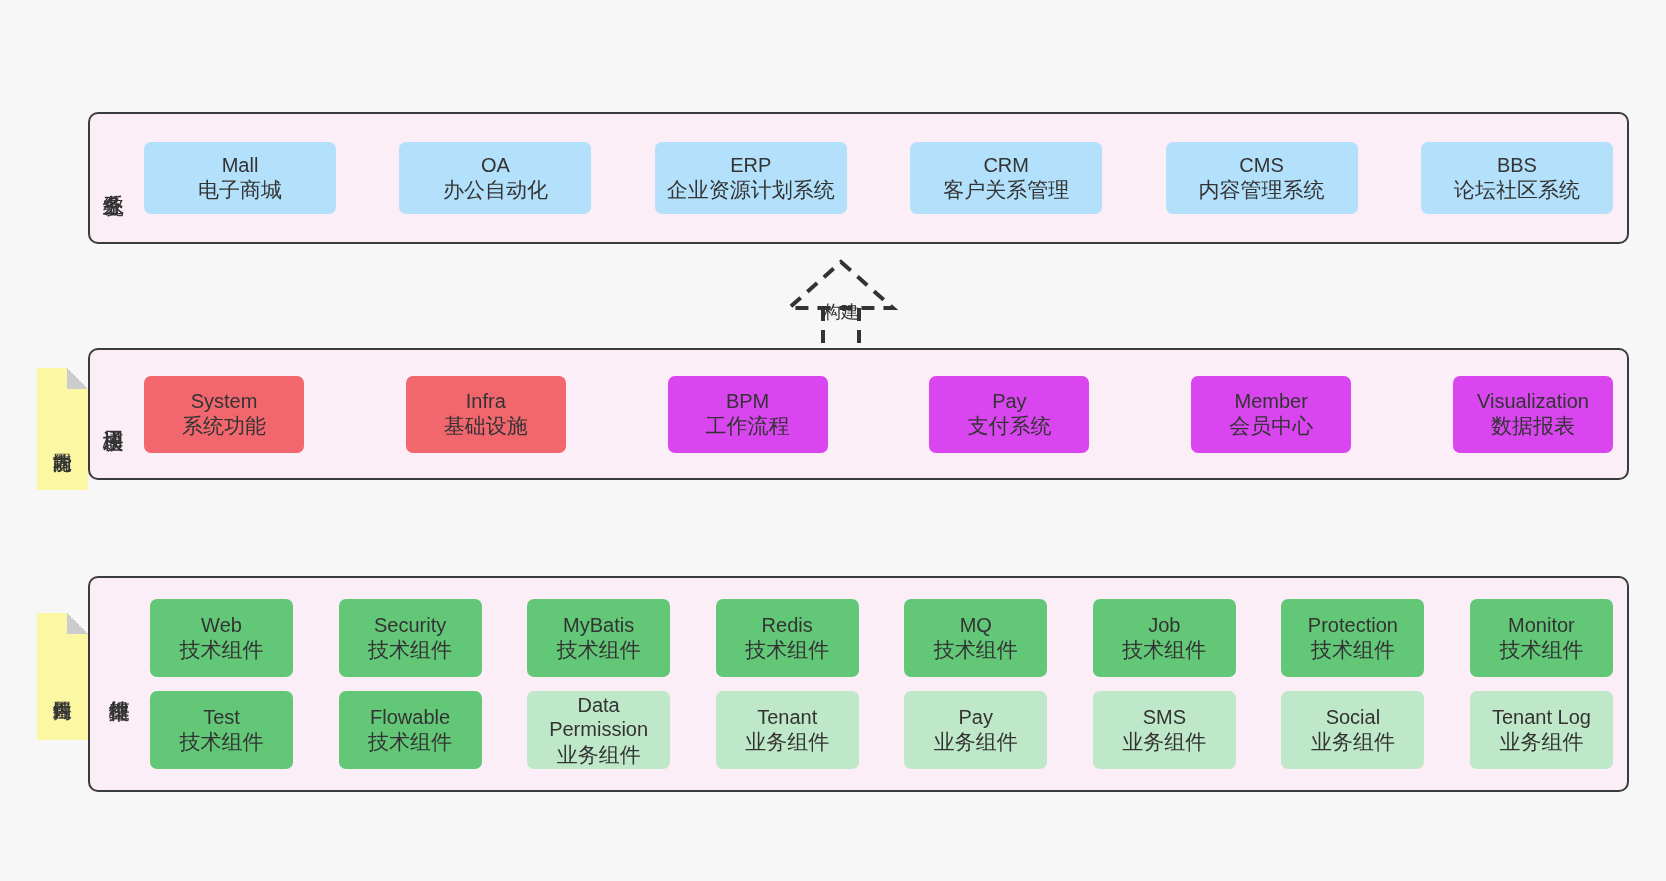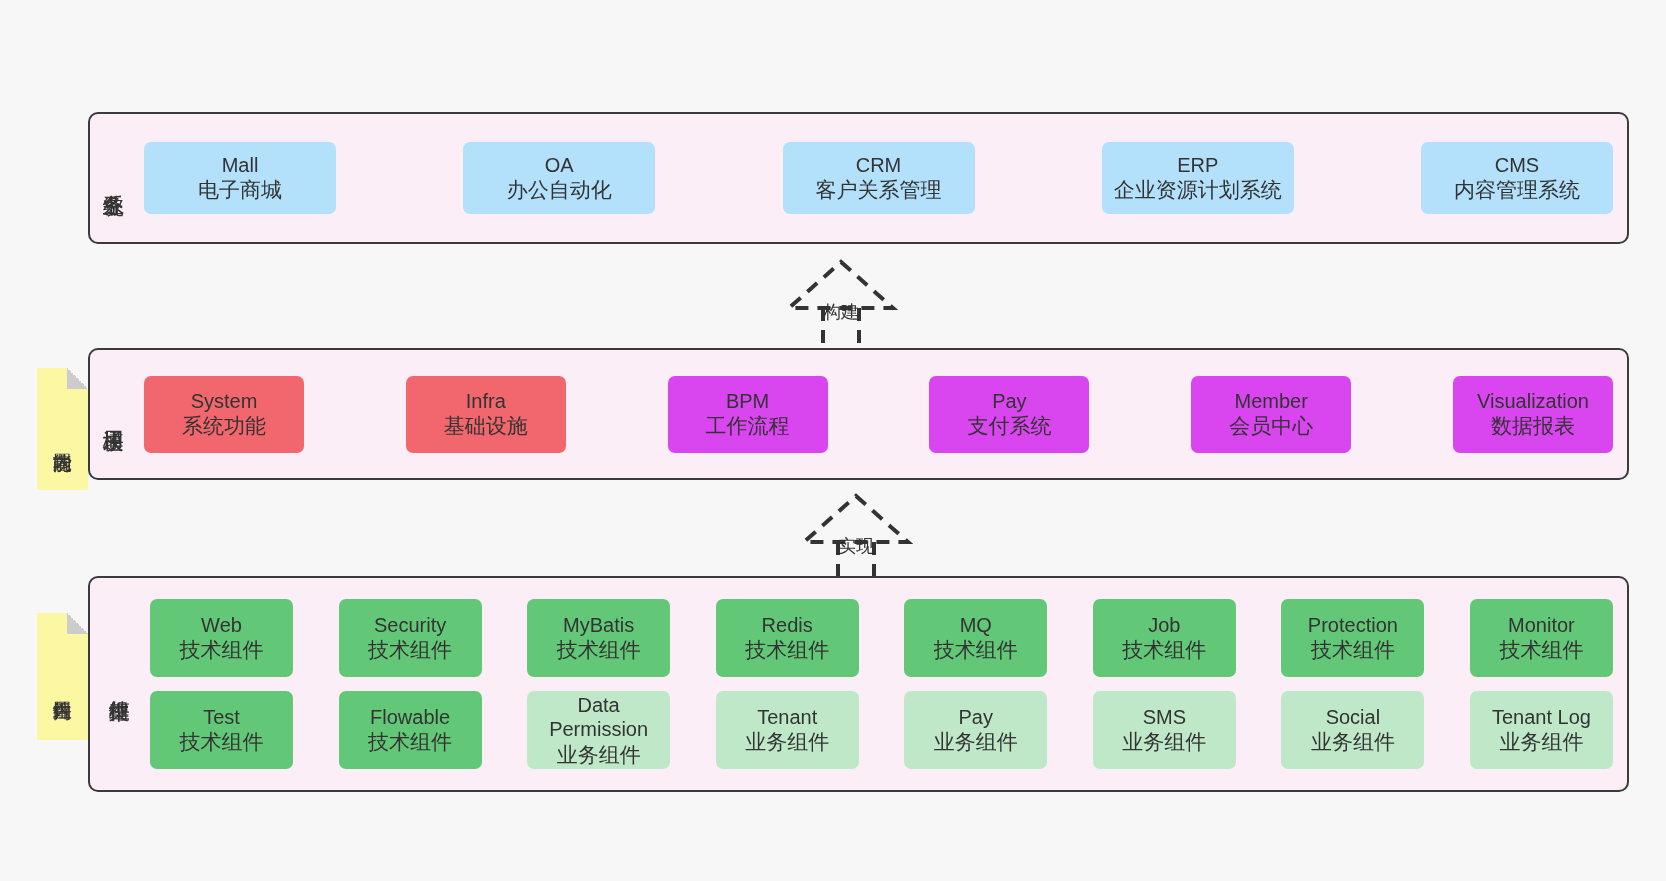--- a/index.html
+++ b/index.html
@@ -178,30 +178,34 @@
       <div class="row" id="row-business">
           <div class="card c-blue">
             <div class="en">Mall</div>
             <div class="cn">电子商城</div>
           </div>
           <div class="card c-blue">
             <div class="en">OA</div>
             <div class="cn">办公自动化</div>
           </div>
           <div class="card c-blue">
+            <div class="en">ERP</div>
+            <div class="cn">企业资源计划系统</div>
+          </div>
+          <div class="card c-blue">
             <div class="en">CRM</div>
             <div class="cn">客户关系管理</div>
           </div>
           <div class="card c-blue">
-            <div class="en">ERP</div>
-            <div class="cn">企业资源计划系统</div>
-          </div>
-          <div class="card c-blue">
             <div class="en">CMS</div>
             <div class="cn">内容管理系统</div>
+          </div>
+          <div class="card c-blue">
+            <div class="en">BBS</div>
+            <div class="cn">论坛社区系统</div>
           </div>
         </div>
     </div>
   </div>
 
   <div class="connector" id="connector-build">
     <svg width="160" height="96" viewBox="0 0 160 96">
       <path d="M 80 4 L 132 50 L 28 50 Z" fill="none" stroke="#333333" stroke-width="4" stroke-dasharray="13 9" stroke-linecap="butt"></path>
       <path d="M 62 50 L 62 96 M 98 50 L 98 96" fill="none" stroke="#333333" stroke-width="4" stroke-dasharray="13 9"></path>
     </svg>
@@ -233,27 +237,20 @@
             <div class="cn">会员中心</div>
           </div>
           <div class="card c-pink">
             <div class="en">Visualization</div>
             <div class="cn">数据报表</div>
           </div>
         </div>
     </div>
   </div>
 
-  <div class="connector" id="connector-implement">
-    <svg width="160" height="96" viewBox="0 0 160 96">
-      <path d="M 80 4 L 132 50 L 28 50 Z" fill="none" stroke="#333333" stroke-width="4" stroke-dasharray="13 9" stroke-linecap="butt"></path>
-      <path d="M 62 50 L 62 96 M 98 50 L 98 96" fill="none" stroke="#333333" stroke-width="4" stroke-dasharray="13 9"></path>
-    </svg>
-    <span class="conn-label">实现</span>
-  </div>
 
   <div class="layer" id="layer-framework">
     <div class="layer-title">框架组件</div>
     <div class="layer-body">
       <div class="row" id="row-framework-1">
           <div class="card c-green">
             <div class="en">Web</div>
             <div class="cn">技术组件</div>
           </div>
           <div class="card c-green">

